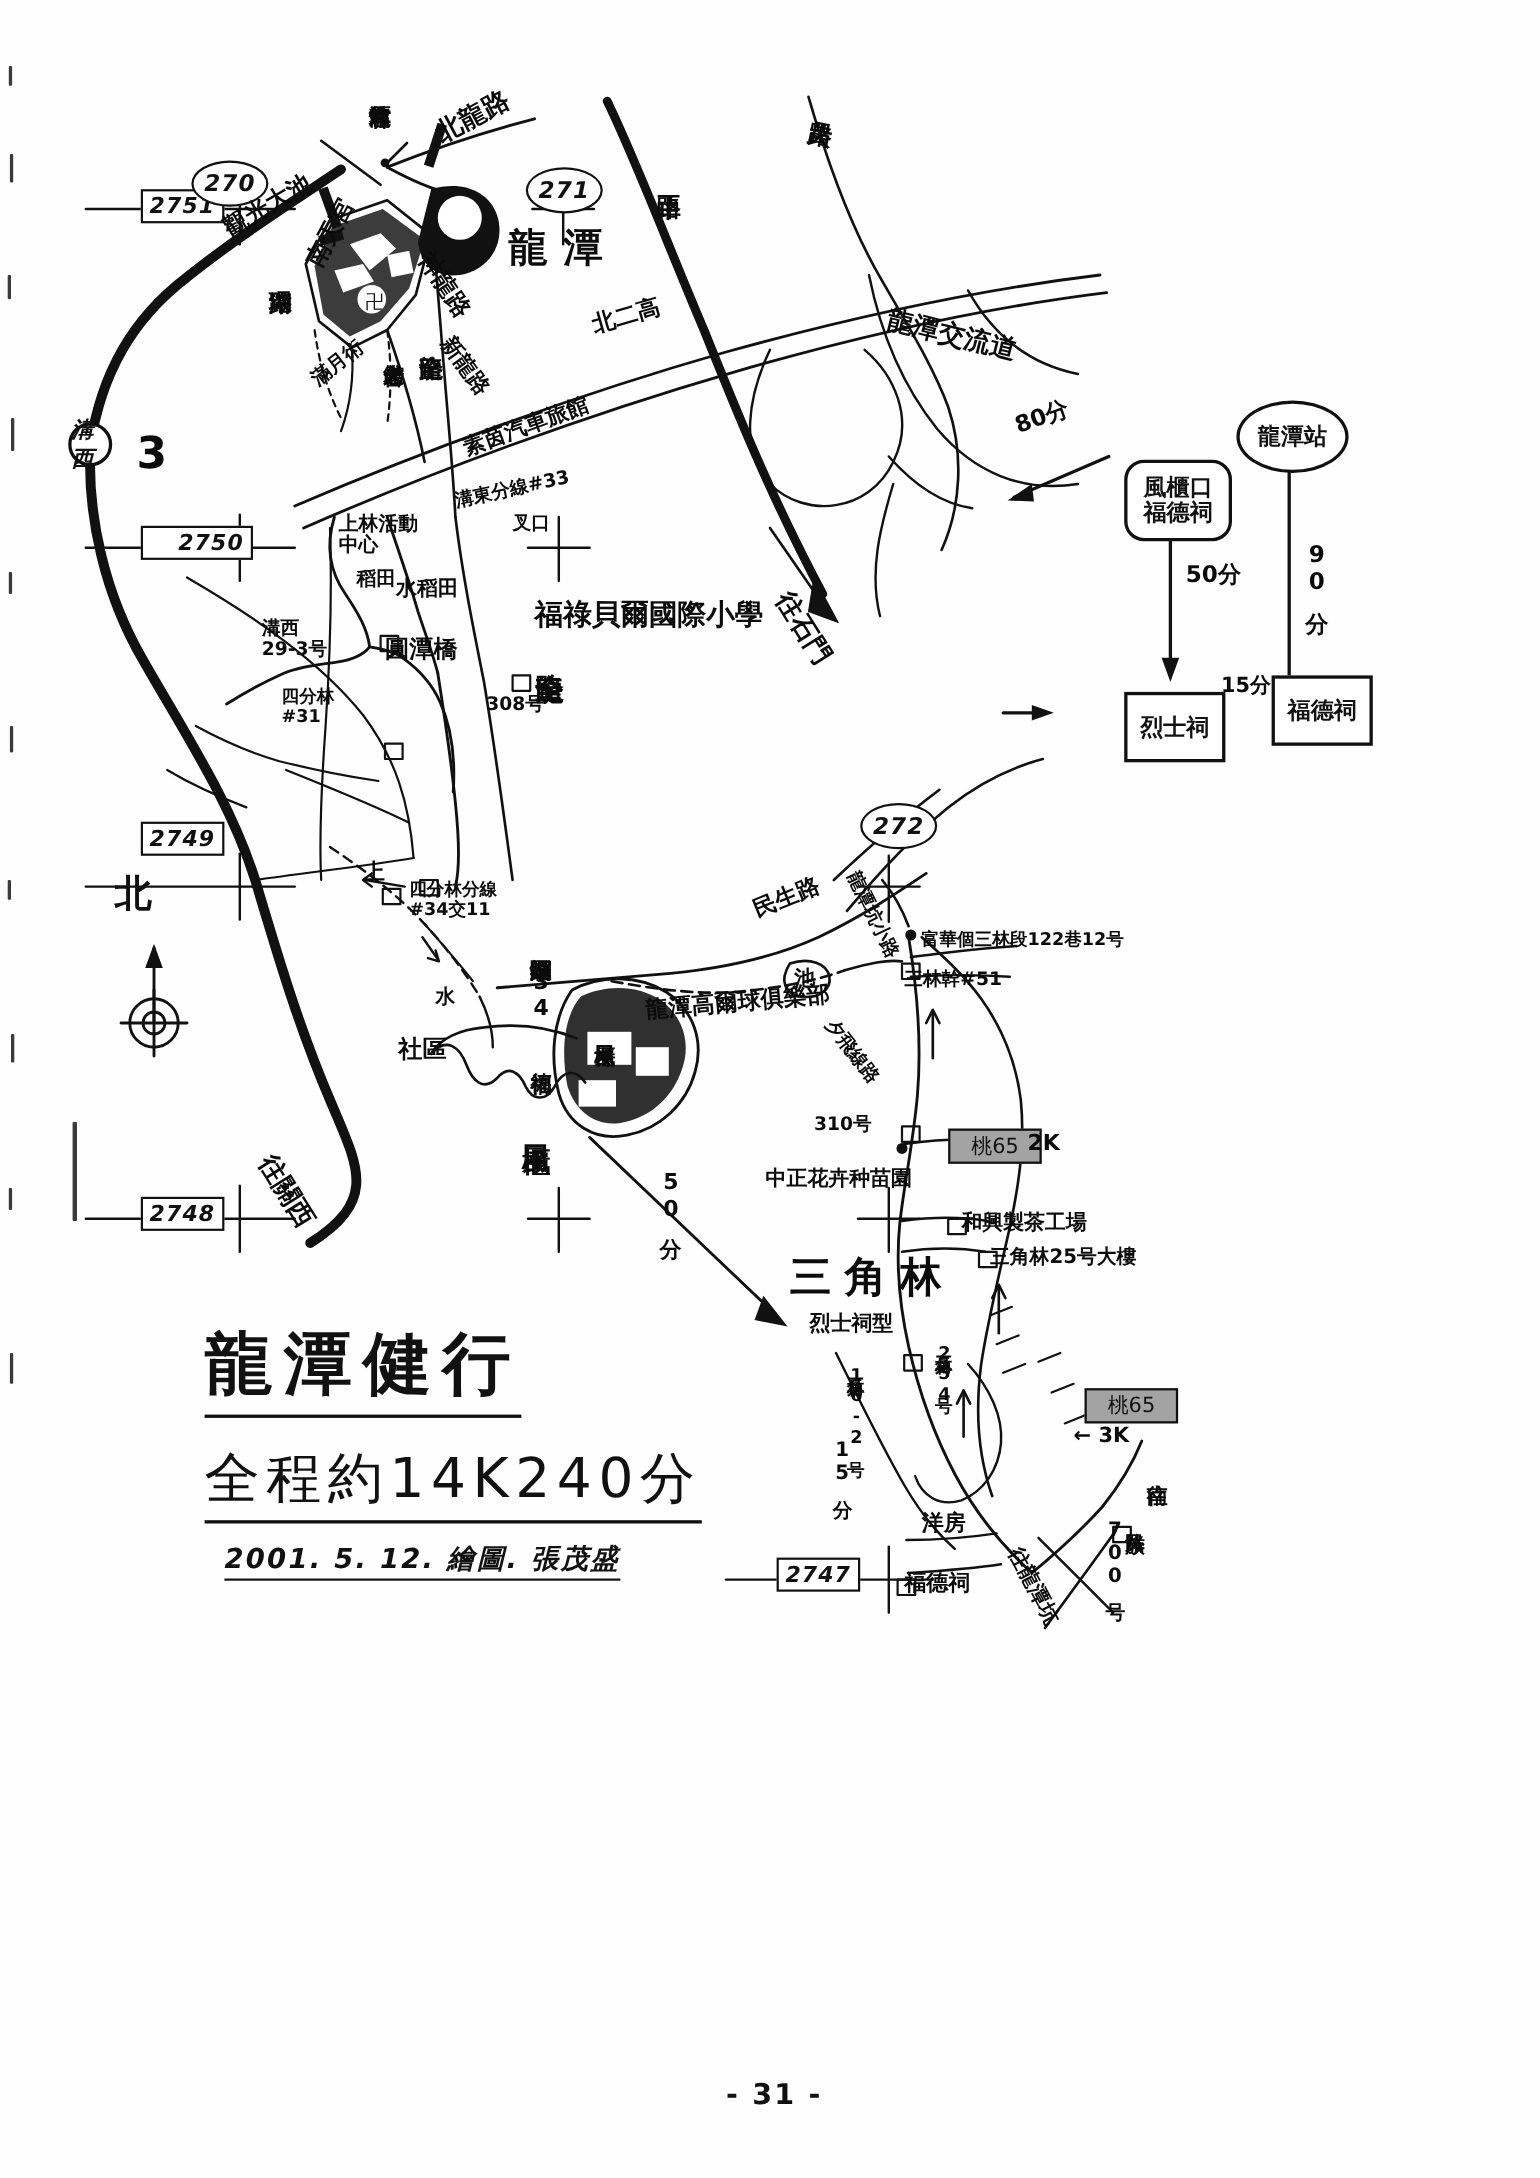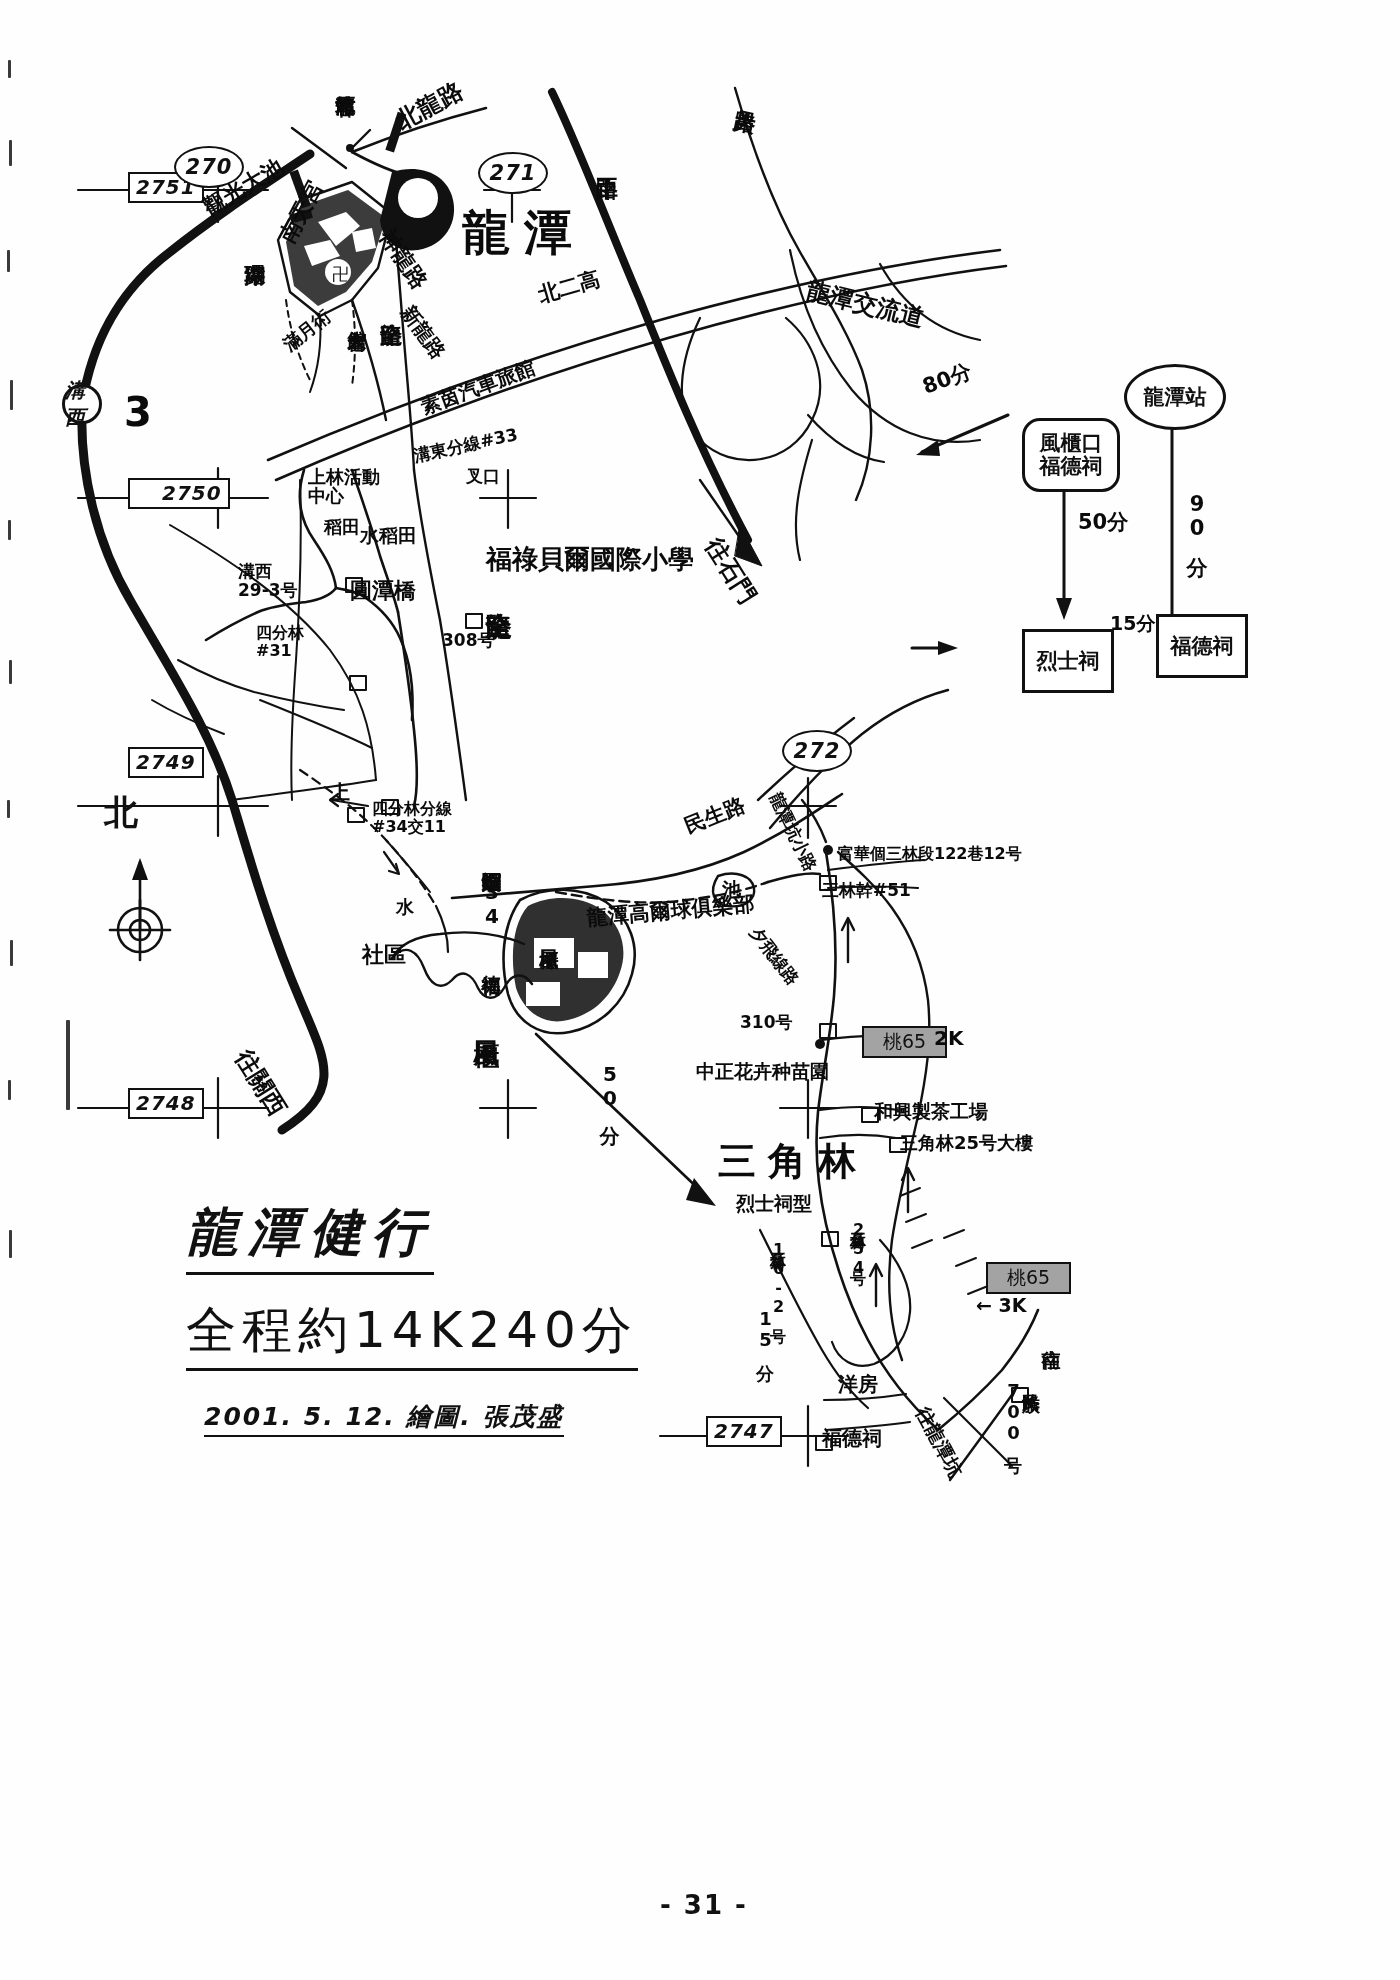--- a/index.html
+++ b/index.html
@@ -61,21 +61,21 @@
     position:absolute;border:3px solid #111;background:#fff;
     display:flex;flex-direction:column;align-items:center;justify-content:center;
     font-weight:700;line-height:1.08;text-align:center;
   }
   
   .signbox{
     position:absolute;border:2.5px solid #111;background:#a3a3a3;
     padding:1px 19px;font-weight:400;font-size:19px;
   }
   .titleblock{position:absolute;}
-  .title1{font-size:52px;font-weight:700;letter-spacing:10px;border-bottom:3px solid #111;padding-bottom:4px;display:inline-block;font-style:italic;}
+  .title1{font-size:62px;font-weight:700;letter-spacing:10px;border-bottom:3px solid #111;padding-bottom:4px;display:inline-block;}
   .title2{font-size:50px;font-weight:400;letter-spacing:6px;border-bottom:3px solid #111;padding-bottom:4px;display:inline-block;}
   .credit{font-size:25px;font-weight:700;letter-spacing:2px;border-bottom:2.5px solid #111;display:inline-block;padding-bottom:2px;font-style:italic;}
   .pageno{position:absolute;font-size:26px;font-weight:700;letter-spacing:2px;}
   .compass-lbl{position:absolute;font-size:34px;font-weight:700;}
 </style>
 </head>
 <body>
 
 <div id="sheet">
 
@@ -316,21 +316,21 @@
   <div class="circlemark" style="left:62px;top:384px;width:34px;height:34px;font-size:20px;font-style:italic;">溝西</div>
 
   <div class="lbl vert" style="left:336px;top:80px;font-size:20px;">竹客龍潭站</div>
   <div class="lbl" style="left:392px;top:112px;font-size:24px;transform:rotate(-28deg);transform-origin:left top;">北龍路</div>
   <div class="lbl" style="left:200px;top:200px;font-size:22px;transform:rotate(-30deg);transform-origin:left top;">觀光大池</div>
   <div class="lbl" style="left:276px;top:236px;font-size:22px;transform:rotate(-62deg);transform-origin:left top;">南天宮</div>
   <div class="lbl vert" style="left:244px;top:248px;font-size:21px;">環湖路</div>
   <div class="lbl" style="left:280px;top:340px;font-size:18px;transform:rotate(-38deg);transform-origin:left top;">滿月術</div>
   <div class="lbl vert" style="left:348px;top:316px;font-size:19px;">老人會館</div>
   <div class="lbl" style="left:394px;top:226px;font-size:22px;transform:rotate(56deg);transform-origin:left top;">神龍路</div>
-  <div class="lbl" style="left:462px;top:208px;font-size:48px;letter-spacing:14px;">龍潭</div>
+  <div class="lbl" style="left:462px;top:208px;font-size:36px;letter-spacing:14px;">龍潭</div>
   <div class="lbl vert" style="left:380px;top:306px;font-size:22px;">全龍路</div>
   <div class="lbl" style="left:414px;top:302px;font-size:20px;transform:rotate(54deg);transform-origin:left top;">新龍路</div>
   <div class="lbl" style="left:536px;top:286px;font-size:21px;transform:rotate(-16deg);transform-origin:left top;">北二高</div>
   <div class="lbl vert" style="left:596px;top:160px;font-size:22px;">中正路</div>
   <div class="lbl vert" style="left:740px;top:92px;font-size:22px;transform:rotate(12deg);transform-origin:left top;">大昌路</div>
   <div class="lbl" style="left:810px;top:278px;font-size:24px;transform:rotate(14deg);transform-origin:left top;">龍潭交流道</div>
   <div class="lbl" style="left:124px;top:392px;font-size:40px;letter-spacing:16px;">3</div>
   <div class="lbl" style="left:418px;top:398px;font-size:20px;transform:rotate(-20deg);transform-origin:left top;">素茵汽車旅館</div>
   <div class="lbl" style="left:412px;top:448px;font-size:17px;transform:rotate(-12deg);transform-origin:left top;">溝東分線#33</div>
   <div class="lbl" style="left:466px;top:468px;font-size:17px;">叉口</div>

